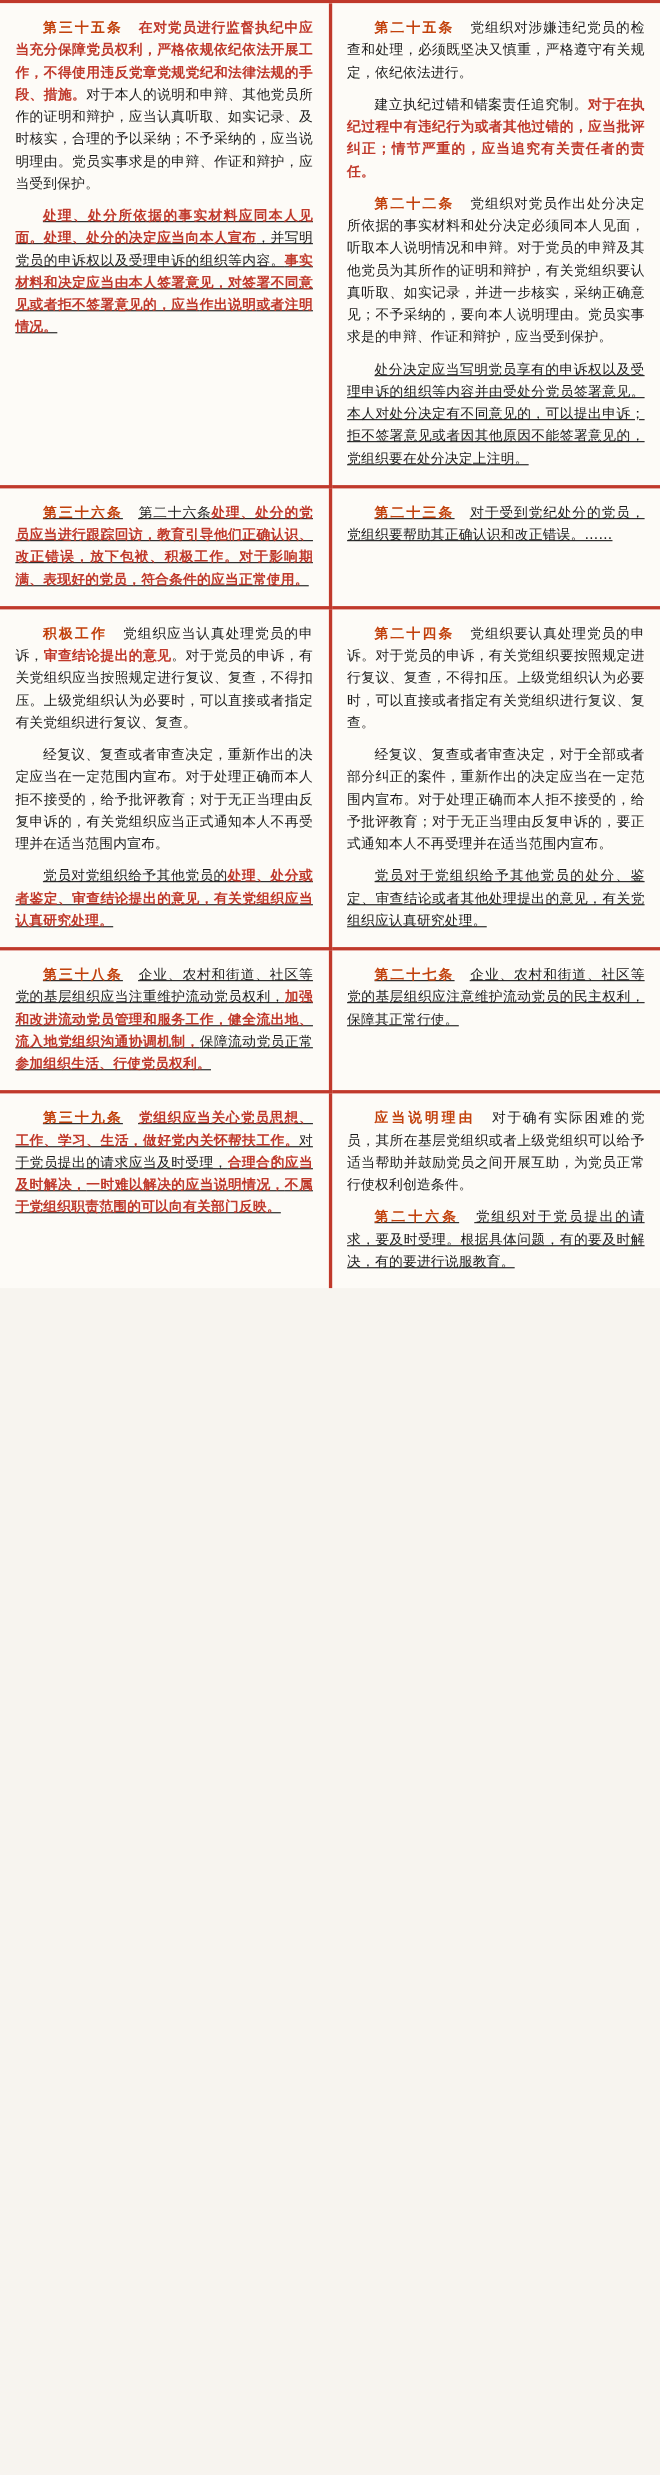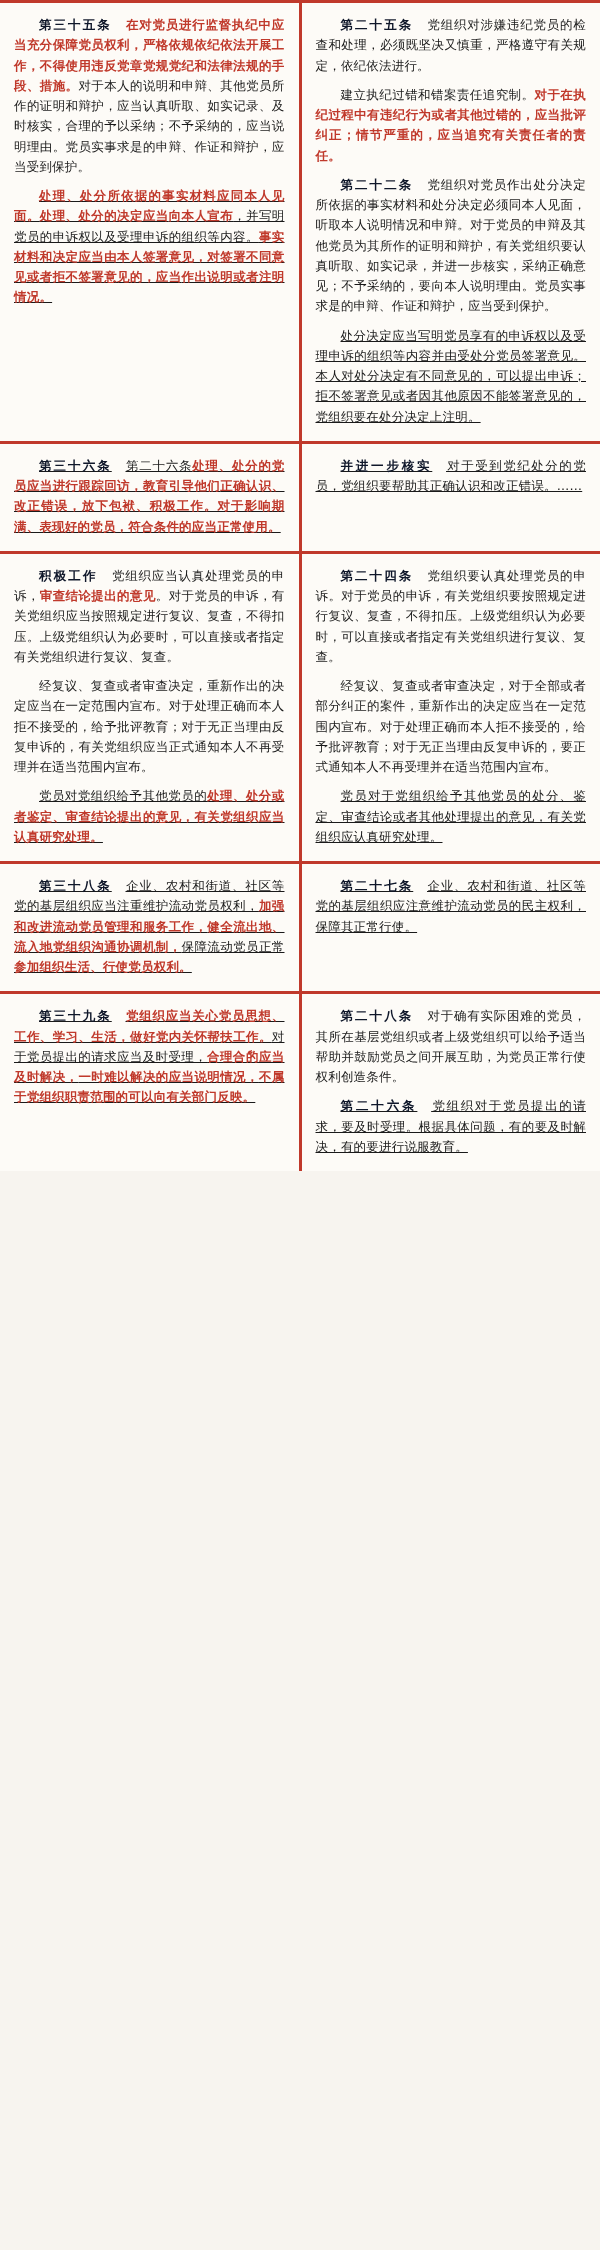--- a/index.html
+++ b/index.html
@@ -54,21 +54,21 @@
   .para:last-child {
     margin-bottom: 0;
     text-decoration: underline;
   }
   .indent {
     text-indent: 2em;
   }
   .artno {
     font-weight: bold;
     letter-spacing: 1.5px;
-    color: #0f172a;
+    color: #c2410c;
   }
   .gap {
     display: inline-block;
     width: 1.1em;
   }
   .em {
     color: #c0392b;
     font-weight: bold;
   }
   .plain {
@@ -97,21 +97,21 @@
             <p class="para indent"><span class="plain">建立执纪过错和错案责任追究制。</span><span class="em">对于在执纪过程中有违纪行为或者其他过错的，应当批评纠正；情节严重的，应当追究有关责任者的责任。</span></p>
             <p class="para indent"><span class="artno">第二十二条</span><span class="gap"></span><span class="plain">党组织对党员作出处分决定所依据的事实材料和处分决定必须同本人见面，听取本人说明情况和申辩。对于党员的申辩及其他党员为其所作的证明和辩护，有关党组织要认真听取、如实记录，并进一步核实，采纳正确意见；不予采纳的，要向本人说明理由。党员实事求是的申辩、作证和辩护，应当受到保护。</span></p>
             <p class="para indent"><span class="plain">处分决定应当写明党员享有的申诉权以及受理申诉的组织等内容并由受处分党员签署意见。本人对处分决定有不同意见的，可以提出申诉；拒不签署意见或者因其他原因不能签署意见的，党组织要在处分决定上注明。</span></p>
           </td>
         </tr>
         <tr class="row">
           <td class="cell left">
             <p class="para indent"><span class="artno">第三十六条</span><span class="gap"></span><span class="plain">第二十六条</span><span class="em">处理、处分的党员</span><span class="em">应当进行跟踪回访，教育引导他们</span><span class="em">正确认识、改正错误，放下包袱、积极工作。对于影响期满、表现好的党员，符合条件的应当正常使用。</span></p>
           </td>
           <td class="cell right">
-            <p class="para indent"><span class="artno">并进一步核实</span><span class="gap"></span><span class="plain">对于受到党纪处分的党员，党组织要帮助其正确认识和改正错误。……</span></p>
+            <p class="para indent"><span class="artno">第二十三条</span><span class="gap"></span><span class="plain">对于受到党纪处分的党员，党组织要帮助其正确认识和改正错误。……</span></p>
           </td>
         </tr>
         <tr class="row">
           <td class="cell left">
             <p class="para indent"><span class="artno">积极工作</span><span class="gap"></span><span class="plain">党组织应当认真处理党员的申诉，</span><span class="em">审查结论提出的意见</span><span class="plain">。对于党员的申诉，有关党组织应当按照规定进行复议、复查，不得扣压。上级党组织认为必要时，可以直接或者指定有关党组织进行复议、复查。</span></p>
             <p class="para indent"><span class="plain">经复议、复查或者审查决定，重新作出的决定应当在一定范围内宣布。对于处理正确而本人拒不接受的，给予批评教育；对于无正当理由反复申诉的，有关党组织应当正式通知本人不再受理并在适当范围内宣布。</span></p>
             <p class="para indent"><span class="plain">党员对党组织给予其他党员的</span><span class="em">处理、处分或者鉴定、审查结论提出的意见，有关党组织应当认真研究处理。</span></p>
           </td>
           <td class="cell right">
             <p class="para indent"><span class="artno">第二十四条</span><span class="gap"></span><span class="plain">党组织要认真处理党员的申诉。对于党员的申诉，有关党组织要按照规定进行复议、复查，不得扣压。上级党组织认为必要时，可以直接或者指定有关党组织进行复议、复查。</span></p>
@@ -125,19 +125,19 @@
           </td>
           <td class="cell right">
             <p class="para indent"><span class="artno">第二十七条</span><span class="gap"></span><span class="plain">企业、农村和街道、社区等党的基层组织应注意维护流动党员的民主权利，保障其正常行使。</span></p>
           </td>
         </tr>
         <tr class="row">
           <td class="cell left">
             <p class="para indent"><span class="artno">第三十九条</span><span class="gap"></span><span class="em">党组织应当关心党员思想、工作、学习、生活，做好党内关怀帮扶工作。</span><span class="plain">对于党员提出的请求应当及时受理，</span><span class="em">合理合ާ的应当及时解决，</span><span class="em">一时难以解决的应当说明情况，</span><span class="em">不属于党组织职责范围的可以向有关部门反映。</span></p>
           </td>
           <td class="cell right">
-            <p class="para indent"><span class="artno">第二十八条</span><span class="gap"></span><span class="plain">对于确有实际困难的党员，其所在基层党组织或者上级党组织可以给予适当帮助并鼓励党员之间开展互助，为党员正常行使权利创造条件。</span></p>
+            <p class="para indent"><span class="artno">应当说明理由</span><span class="gap"></span><span class="plain">对于确有实际困难的党员，其所在基层党组织或者上级党组织可以给予适当帮助并鼓励党员之间开展互助，为党员正常行使权利创造条件。</span></p>
             <p class="para indent"><span class="artno">第二十六条</span><span class="gap"></span><span class="plain">党组织对于党员提出的请求，要及时受理。根据具体问题，有的要及时解决，有的要进行说服教育。</span></p>
           </td>
         </tr>
       </tbody>
   </table>
 </div>
 
 </body></html>

